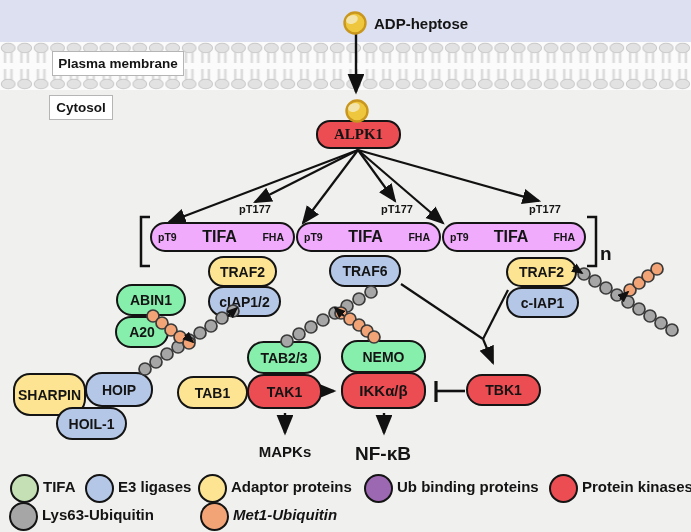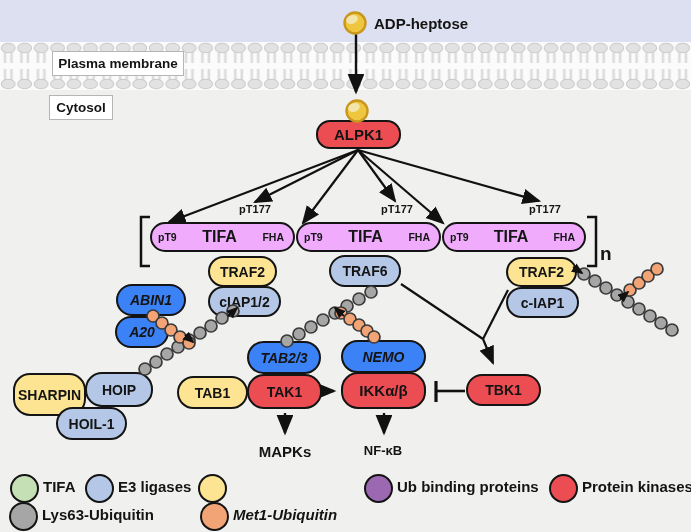--- a/index.html
+++ b/index.html
@@ -11,21 +11,21 @@
   #extracellular{left:0;top:0;width:691px;height:42px;background:#DCE0F0;z-index:0;}
   #membrane-band{left:0;top:42px;width:691px;height:48px;z-index:0;}
   .comp-label{background:#ffffff;border:1px solid #b5b5b5;color:#141414;
     font-weight:bold;font-size:13.5px;display:flex;align-items:center;justify-content:center;
     z-index:4;}
   
   .pill{position:absolute;box-sizing:border-box;border:2.5px solid #141414;border-radius:17px;
     display:flex;align-items:center;justify-content:center;font-weight:bold;font-size:14px;
     color:#141414;z-index:2;white-space:nowrap;}
   .green{background:#f0abfc;} .blue{background:#B4C7E7;} .yellow{background:#FCE493;}
-  .purple{background:#3b82f6;font-style:italic;} .red{background:#EC4D52;}
+  .purple{background:#86efac;} .red{background:#EC4D52;}
   
   .tifa-unit{border-radius:15px;font-size:16px;justify-content:space-between;padding:0 9px 0 6px;}
   .tifa-sub{font-size:10.5px;font-weight:bold;}
   .tifa-core{font-size:16px;font-weight:bold;}
   .pt177{position:absolute;font-size:11px;font-weight:bold;color:#141414;width:44px;
     text-align:center;z-index:2;}
   .free-label{position:absolute;font-weight:bold;color:#141414;z-index:2;text-align:center;
     white-space:nowrap;}
   
   .lg-swatch{position:absolute;width:25px;height:25px;border:2.5px solid #141414;
@@ -94,21 +94,21 @@
       <line x1="465" y1="391" x2="437" y2="391" stroke-width="2.6"></line>
       <line x1="436" y1="381" x2="436" y2="402" stroke-width="3.2"></line>
     </g>
   </svg>
 
   <div class="abs comp-label" style="left:52px;top:51px;width:132px;height:25px;">Plasma membrane</div>
   <div class="abs comp-label" style="left:49px;top:95px;width:64px;height:25px;">Cytosol</div>
 
   <div class="free-label" style="left:374px;top:15px;font-size:15px;">ADP-heptose</div>
 
-  <div class="pill red" style="left:316px;top:120px;width:85px;height:29px;font-size:15px;border-radius:14px;">ALPK1</div>
+  <div class="pill red" style="left:316px;top:120px;width:85px;height:29px;font-size:15px;border-radius:14px;font-family:Liberation Serif, serif;">ALPK1</div>
 
   <div class="pill green tifa-unit" style="left:150px;top:222px;width:145px;height:30px;">
     <span class="tifa-sub">pT9</span>
     <span class="tifa-core">TIFA</span>
     <span class="tifa-sub">FHA</span>
   </div>
   <div class="pill green tifa-unit" style="left:296px;top:222px;width:145px;height:30px;">
     <span class="tifa-sub">pT9</span>
     <span class="tifa-core">TIFA</span>
     <span class="tifa-sub">FHA</span>
@@ -134,21 +134,21 @@
   <div class="pill blue" style="left:85px;top:372px;width:68px;height:35px;">HOIP</div>
   <div class="pill blue" style="left:56px;top:407px;width:71px;height:33px;">HOIL-1</div>
   <div class="pill yellow" style="left:177px;top:376px;width:71px;height:33px;">TAB1</div>
   <div class="pill purple" style="left:247px;top:341px;width:74px;height:33px;">TAB2/3</div>
   <div class="pill red" style="left:247px;top:374px;width:75px;height:35px;">TAK1</div>
   <div class="pill red" style="left:341px;top:372px;width:85px;height:37px;font-size:15px;">IKKα/β</div>
   <div class="pill purple" style="left:341px;top:340px;width:85px;height:33px;">NEMO</div>
   <div class="pill red" style="left:466px;top:374px;width:75px;height:32px;">TBK1</div>
 
   <div class="free-label" style="left:255px;top:443px;width:60px;font-size:15px;">MAPKs</div>
-  <div class="free-label" style="left:352px;top:443px;width:62px;font-size:13px;">NF-κB</div>
+  <div class="free-label" style="left:352px;top:443px;width:62px;font-size:19px;">NF-κB</div>
 
   <svg id="chains-layer" width="691" height="532">
     <defs>
       <marker id="ahs" markerWidth="7" markerHeight="6" refX="5.5" refY="2.75" orient="auto">
         <path d="M0,0 L6.5,2.75 L0,5.5 Z" fill="#111"></path>
       </marker>
     </defs>
 
     <g>
       <circle cx="355" cy="23" r="10.5" fill="#EFC73E" stroke="#C9961E" stroke-width="2.4"></circle>
@@ -221,20 +221,21 @@
       <line x1="573" y1="267" x2="582" y2="273" marker-end="url(#ahs)"></line>
       <line x1="620" y1="299" x2="628" y2="292" marker-end="url(#ahs)"></line>
     </g>
   </svg>
 
   <div class="lg-swatch" style="left:10px;top:474px;background:#C5E0B4;"></div>
   <div class="lg-label" style="left:43px;top:478px;">TIFA</div>
   <div class="lg-swatch" style="left:85px;top:474px;background:#B4C7E7;"></div>
   <div class="lg-label" style="left:118px;top:478px;">E3 ligases</div>
   <div class="lg-swatch" style="left:198px;top:474px;background:#FCE493;"></div>
+  <div class="lg-label" style="left:231px;top:478px;">Adaptor proteins</div>
   <div class="lg-swatch" style="left:364px;top:474px;background:#9D68B2;"></div>
   <div class="lg-label" style="left:397px;top:478px;">Ub binding proteins</div>
   <div class="lg-swatch" style="left:549px;top:474px;background:#EC4D52;"></div>
   <div class="lg-label" style="left:582px;top:478px;">Protein kinases</div>
   <div class="lg-swatch" style="left:9px;top:502px;background:#A6A6A6;"></div>
   <div class="lg-label" style="left:42px;top:506px;">Lys63-Ubiquitin</div>
   <div class="lg-swatch" style="left:200px;top:502px;background:#F3A476;"></div>
   <div class="lg-label" style="left:233px;top:506px;font-style:italic;">Met1-Ubiquitin</div>
 
 </div>

